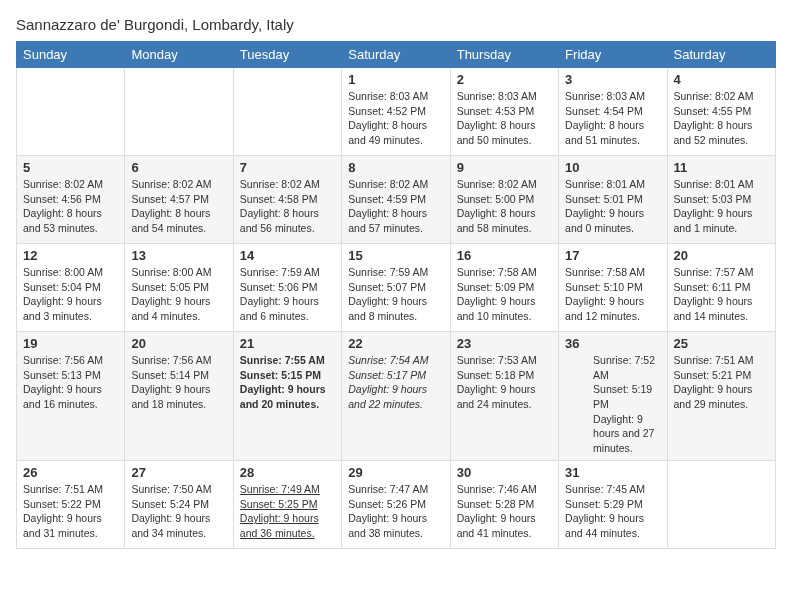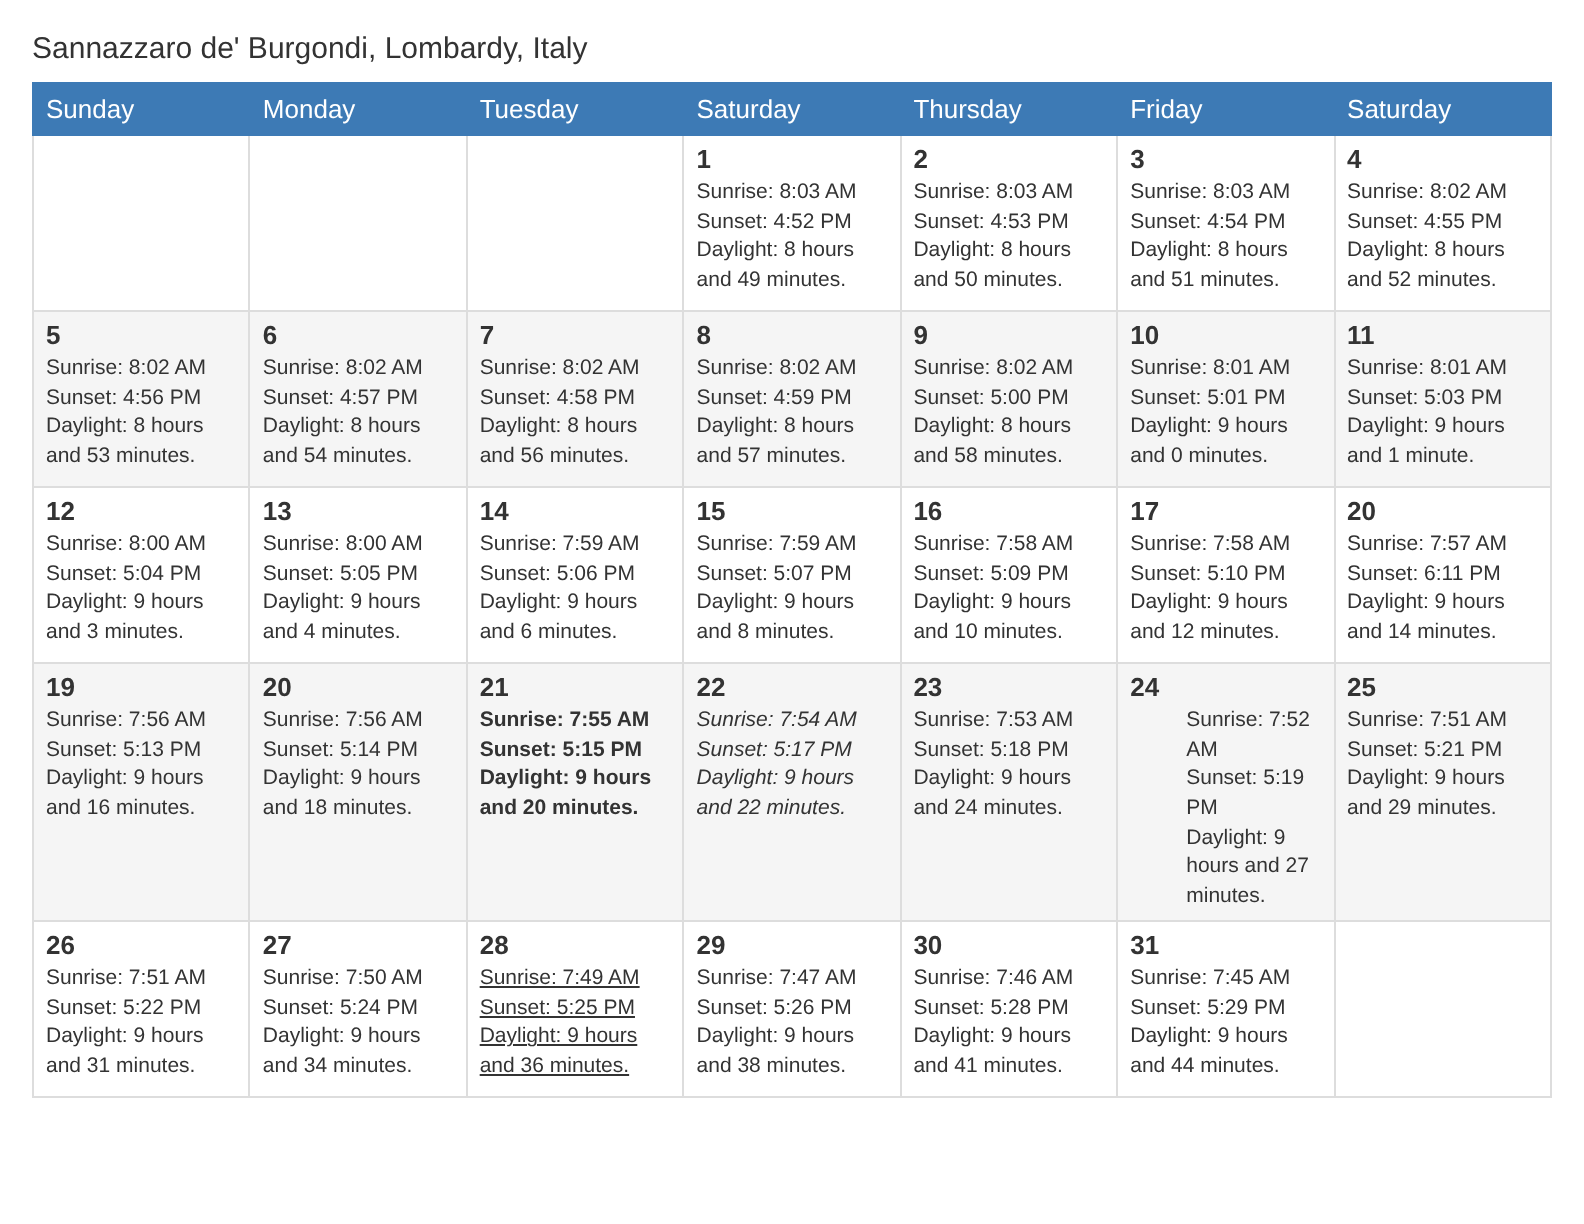--- a/index.html
+++ b/index.html
@@ -258,21 +258,21 @@
 Sunset: 5:17 PM
 Daylight: 9 hours and 22 minutes.</div>
         </td>
         <td>
           <span class="day-number">23</span>
           <div class="day-info" style="white-space: pre-line;">Sunrise: 7:53 AM
 Sunset: 5:18 PM
 Daylight: 9 hours and 24 minutes.</div>
         </td>
         <td>
-          <span class="day-number">24</span>
+          <span class="day-number">36</span>
           <div class="day-info" style="white-space: pre-line; margin-left: 28px;">Sunrise: 7:52 AM
 Sunset: 5:19 PM
 Daylight: 9 hours and 27 minutes.</div>
         </td>
         <td>
           <span class="day-number">25</span>
           <div class="day-info" style="white-space: pre-line;">Sunrise: 7:51 AM
 Sunset: 5:21 PM
 Daylight: 9 hours and 29 minutes.</div>
         </td>

